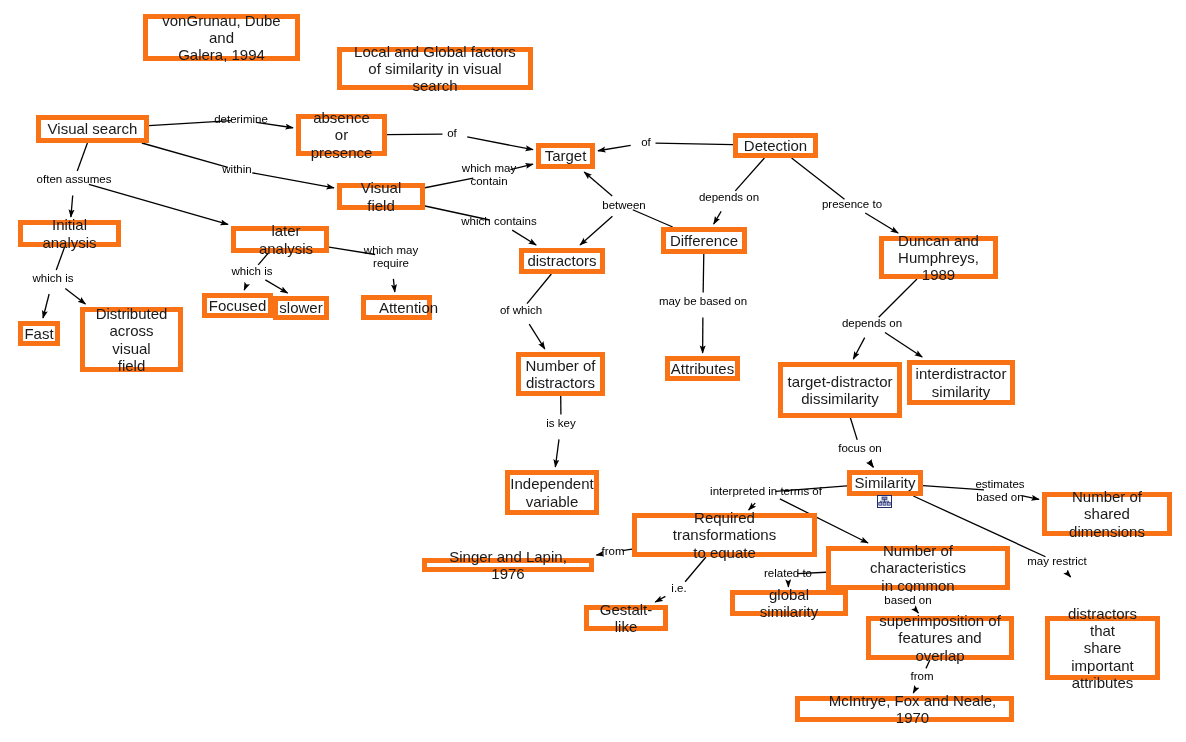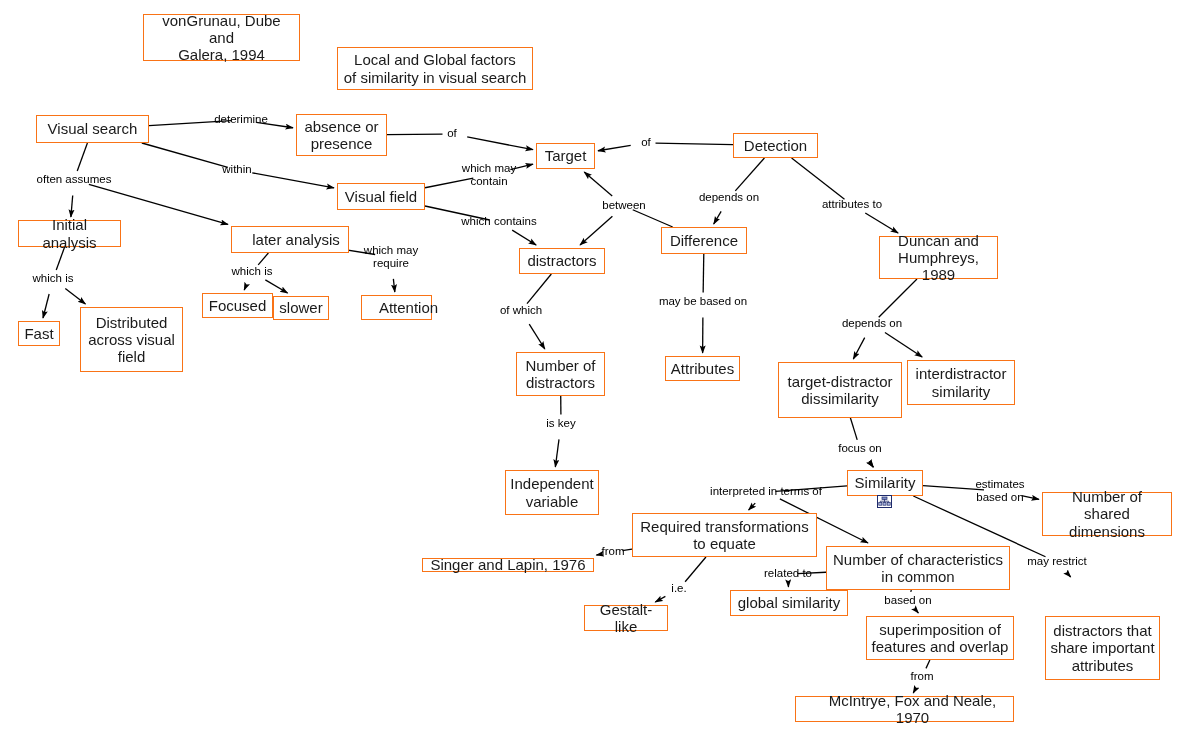--- a/index.html
+++ b/index.html
@@ -22,21 +22,21 @@
     position: absolute;
     left: 0;
     top: 0;
     width: 1186px;
     height: 742px;
     pointer-events: none;
   }
   .node {
     position: absolute;
     box-sizing: border-box;
-    border: 1px solid #f97316;
+    border: 5px solid #f97316;
     background: #ffffff;
     display: flex;
     align-items: center;
     justify-content: center;
     text-align: center;
     line-height: 1.15;
     font-size: 15px;
     color: #1a1a1a;
     padding: 1px 4px;
     white-space: pre-line;
@@ -139,21 +139,21 @@
 Galera, 1994</div>
       <div class="node" style="left: 337px; top: 47px; width: 196px; height: 43px;">Local and Global factors
 of similarity in visual search</div>
       <div class="node" style="left: 36px; top: 115px; width: 113px; height: 28px;">Visual search</div>
       <div class="node" style="left: 296px; top: 114px; width: 91px; height: 42px;">absence or
 presence</div>
       <div class="node" style="left: 536px; top: 143px; width: 59px; height: 26px;">Target</div>
       <div class="node" style="left: 733px; top: 133px; width: 85px; height: 25px;">Detection</div>
       <div class="node" style="left: 337px; top: 183px; width: 88px; height: 27px;">Visual field</div>
       <div class="node" style="left: 18px; top: 220px; width: 103px; height: 27px;">Initial analysis</div>
-      <div class="node" style="left: 231px; top: 226px; width: 118px; height: 27px; padding-left: 16px;">later analysis</div>
+      <div class="node" style="left: 231px; top: 226px; width: 98px; height: 27px; padding-left: 16px;">later analysis</div>
       <div class="node" style="left: 661px; top: 227px; width: 86px; height: 27px;">Difference</div>
       <div class="node" style="left: 879px; top: 236px; width: 119px; height: 43px;">Duncan and
 Humphreys, 1989</div>
       <div class="node" style="left: 519px; top: 248px; width: 86px; height: 26px;">distractors</div>
       <div class="node" style="left: 202px; top: 293px; width: 71px; height: 25px;">Focused</div>
       <div class="node" style="left: 273px; top: 296px; width: 56px; height: 24px;">slower</div>
       <div class="node" style="left: 361px; top: 295px; width: 71px; height: 25px; padding-left: 28px;">Attention</div>
       <div class="node" style="left: 18px; top: 321px; width: 42px; height: 25px;">Fast</div>
       <div class="node" style="left: 80px; top: 307px; width: 103px; height: 65px;">Distributed
 across visual
@@ -184,21 +184,21 @@
 features and overlap</div>
       <div class="node" style="left: 795px; top: 696px; width: 219px; height: 26px; padding-left: 20px;">McIntrye, Fox and Neale, 1970</div>
     </div>
   <div id="label-layer">
       <div class="edge-label" style="left: 241px; top: 120px;">deterimine</div>
       <div class="edge-label" style="left: 237px; top: 170px;">within</div>
       <div class="edge-label" style="left: 74px; top: 180px;">often assumes</div>
       <div class="edge-label" style="left: 452px; top: 134px;">of</div>
       <div class="edge-label" style="left: 646px; top: 143px;">of</div>
       <div class="edge-label" style="left: 729px; top: 198px;">depends on</div>
-      <div class="edge-label" style="left: 852px; top: 205px;">attributes to</div>
+      <div class="edge-label" style="left: 852px; top: 205px;">presence to</div>
       <div class="edge-label" style="left: 489px; top: 175px;">which may
 contain</div>
       <div class="edge-label" style="left: 499px; top: 222px;">which contains</div>
       <div class="edge-label" style="left: 624px; top: 206px;">between</div>
       <div class="edge-label" style="left: 703px; top: 302px;">may be based on</div>
       <div class="edge-label" style="left: 53px; top: 279px;">which is</div>
       <div class="edge-label" style="left: 252px; top: 272px;">which is</div>
       <div class="edge-label" style="left: 391px; top: 257px;">which may
 require</div>
       <div class="edge-label" style="left: 521px; top: 311px;">of which</div>

